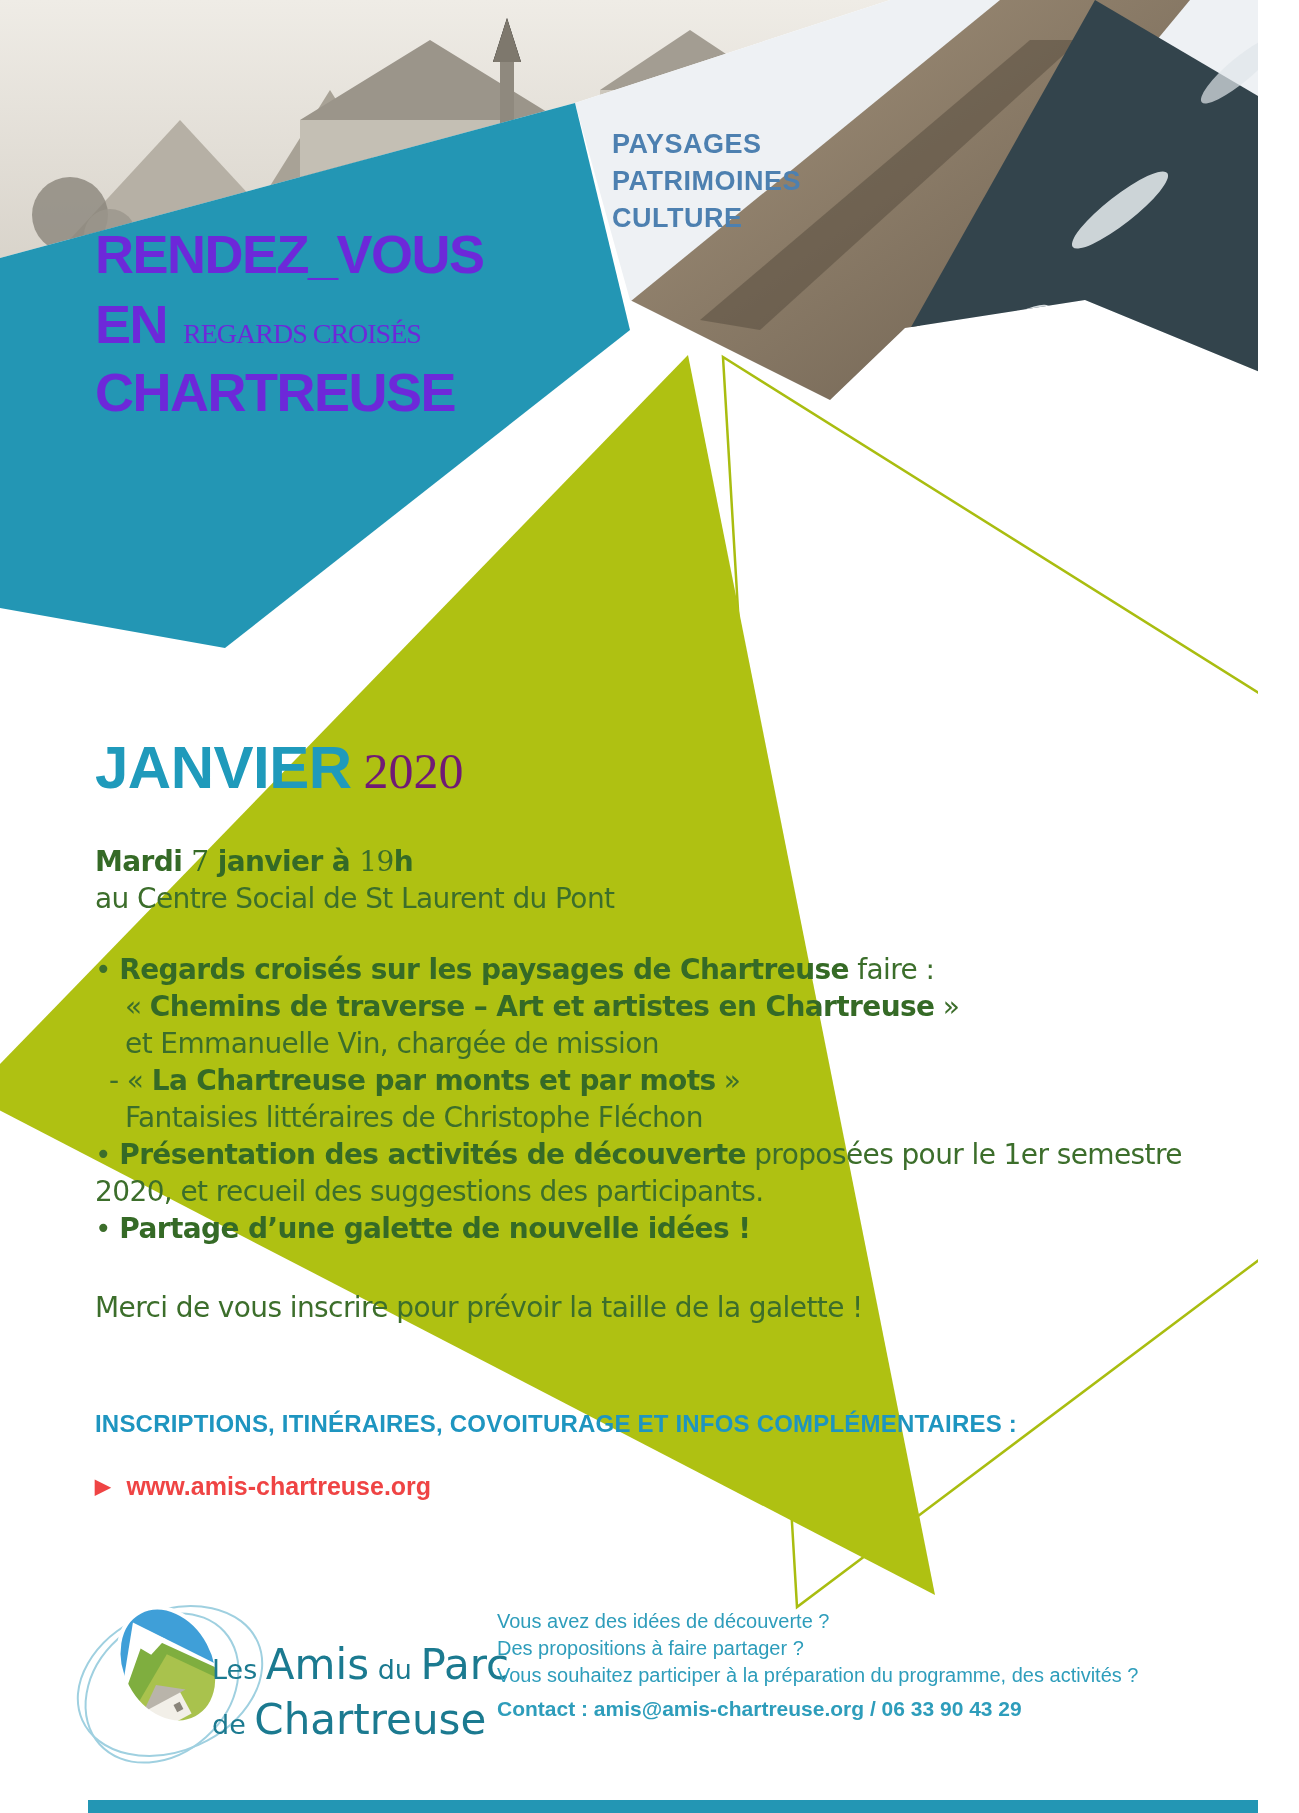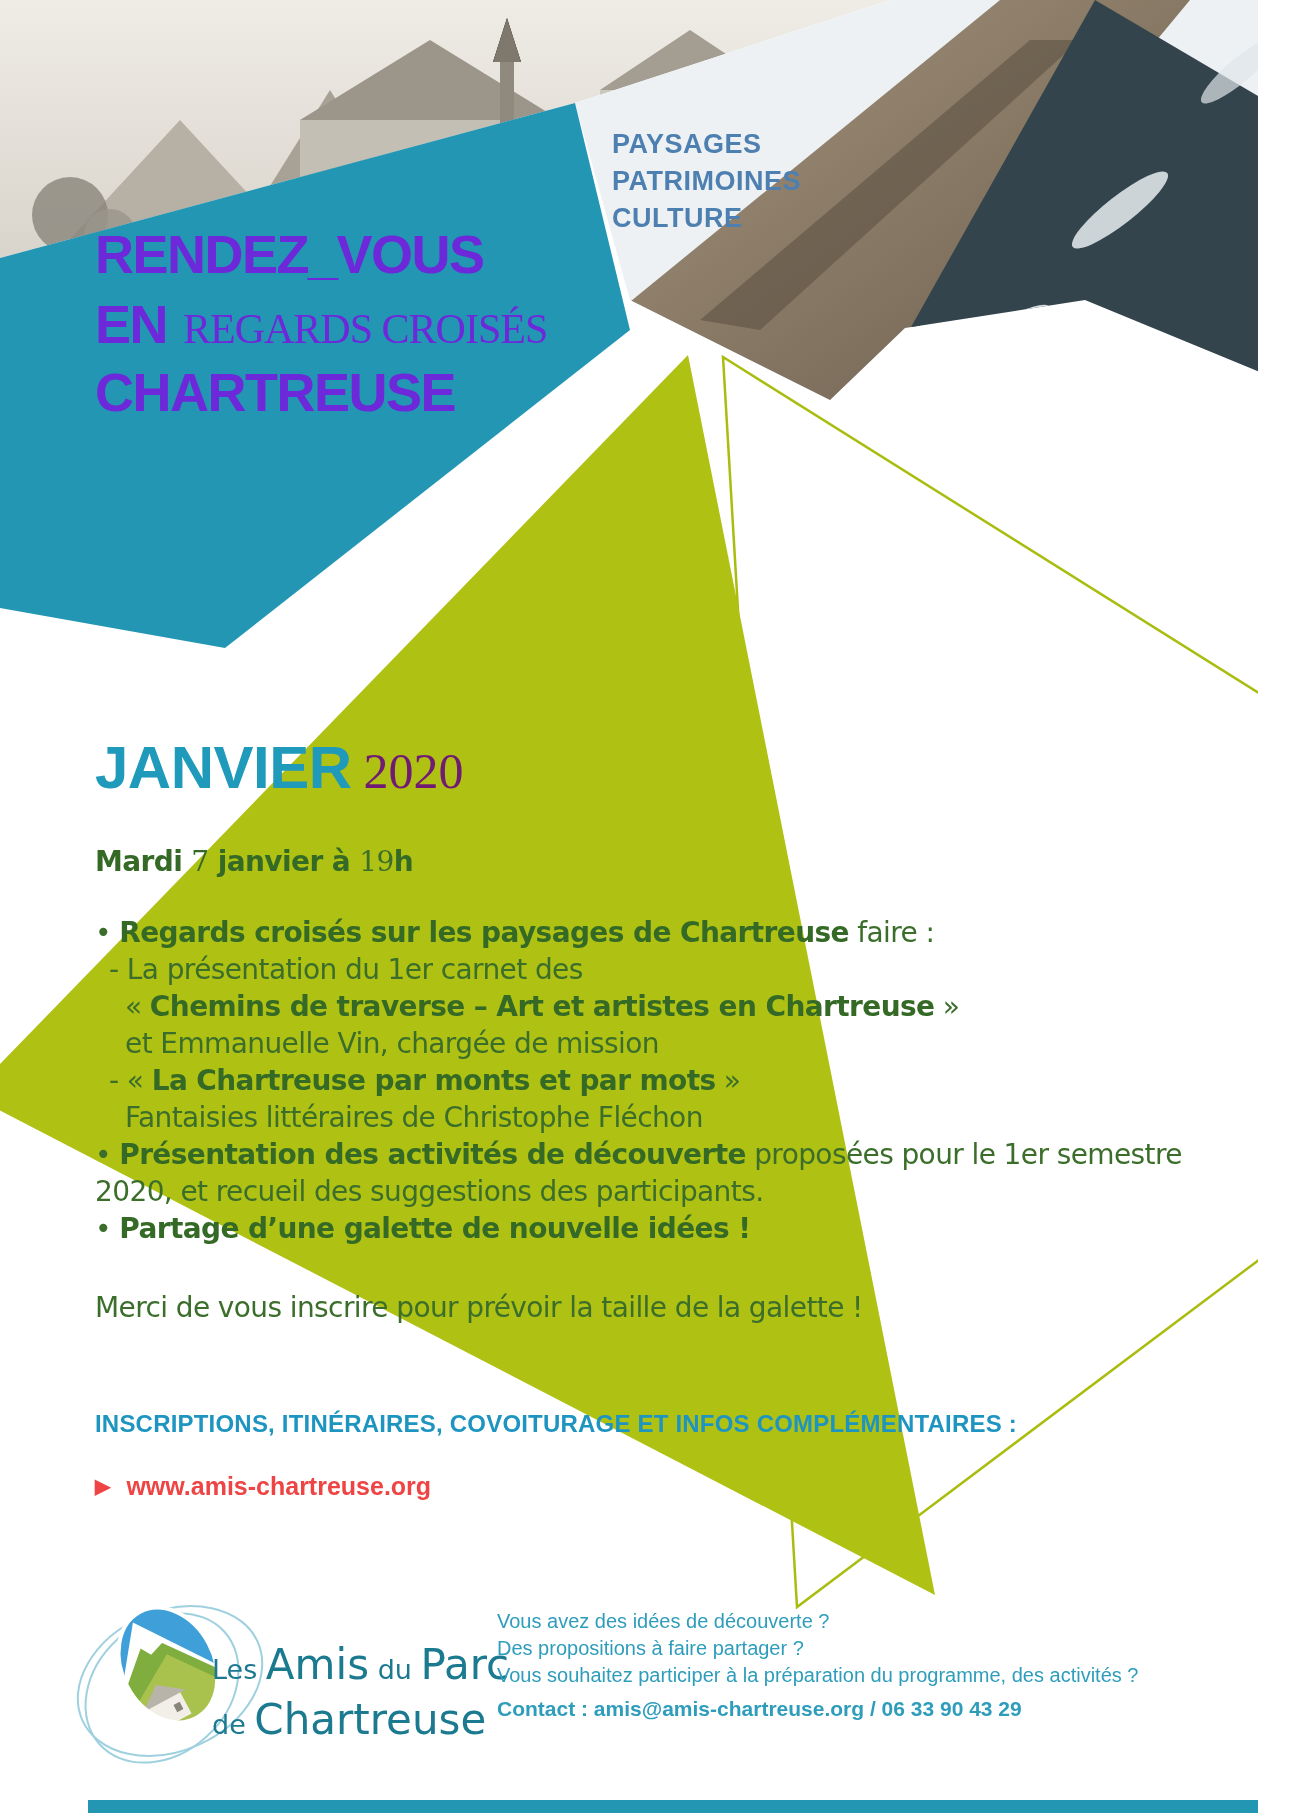--- a/index.html
+++ b/index.html
@@ -10,21 +10,21 @@
 
   
   .topics{left:612px;top:126px;font-family:"Liberation Sans",sans-serif;font-weight:700;
           font-size:27px;line-height:37px;color:#4d80b0;letter-spacing:.5px;}
 
   
   .title{font-family:"Liberation Sans",sans-serif;font-weight:700;color:#6d28d9;
          font-size:54px;letter-spacing:-1.5px;white-space:nowrap;}
   .t1{left:95px;top:223px;}
   .t2{left:95px;top:293px;}
-  .t2 .serif{font-family:"Liberation Serif",serif;font-weight:400;font-size:42px;
+  .t2 .serif{font-family:"Liberation Serif",serif;font-weight:400;font-size:28px;
              letter-spacing:-1px;margin-left:16px;}
   .t3{left:95px;top:361px;}
 
   
   .janvier{left:95px;top:733px;white-space:nowrap;}
   .janvier .j{font-family:"Liberation Sans",sans-serif;font-weight:700;font-size:60px;
               color:#1f9abb;letter-spacing:-.5px;text-align:center;}
   .janvier .y{font-family:"Liberation Serif",serif;font-weight:400;font-size:50px;
               color:#701a75;margin-left:12px;}
 
@@ -128,24 +128,24 @@
   <div class="abs title t3">CHARTREUSE</div>
 
   <div class="abs janvier">
     <span class="j">JANVIER</span><span class="y">2020</span>
   </div>
 
   <div class="abs body">
     <div class="pline">
       <span class="b">Mardi </span><span class="num b">7</span><span class="b"> janvier à </span><span class="num">19</span><span class="b">h</span>
     </div>
+    <div class="pline r">au Centre Social de St Laurent du Pont</div>
     <div class="gap1"></div>
     <div>
         <div class="pline i0"><span class="r">• </span><span class="b">Regards croisés sur les paysages de Chartreuse</span><span class="r"> faire :</span></div>
-        <div class="pline i1"><span class="r">- La présentation du 1er carnet des</span></div>
         <div class="pline i2"><span class="r">« </span><span class="b">Chemins de traverse – Art et artistes en Chartreuse</span><span class="r"> »</span></div>
         <div class="pline i2"><span class="r">et Emmanuelle Vin, chargée de mission</span></div>
         <div class="pline i1"><span class="r">- « </span><span class="b">La Chartreuse par monts et par mots</span><span class="r"> »</span></div>
         <div class="pline i2"><span class="r">Fantaisies littéraires de Christophe Fléchon</span></div>
         <div class="pline i0"><span class="r">• </span><span class="b">Présentation des activités de découverte</span><span class="r"> proposées pour le 1er semestre</span></div>
         <div class="pline i0"><span class="r">2020, et recueil des suggestions des participants.</span></div>
         <div class="pline i0"><span class="r">• </span><span class="b">Partage d’une galette de nouvelle idées !</span></div>
       </div>
     <div class="gap2"></div>
     <div class="pline r">Merci de vous inscrire pour prévoir la taille de la galette !</div>

